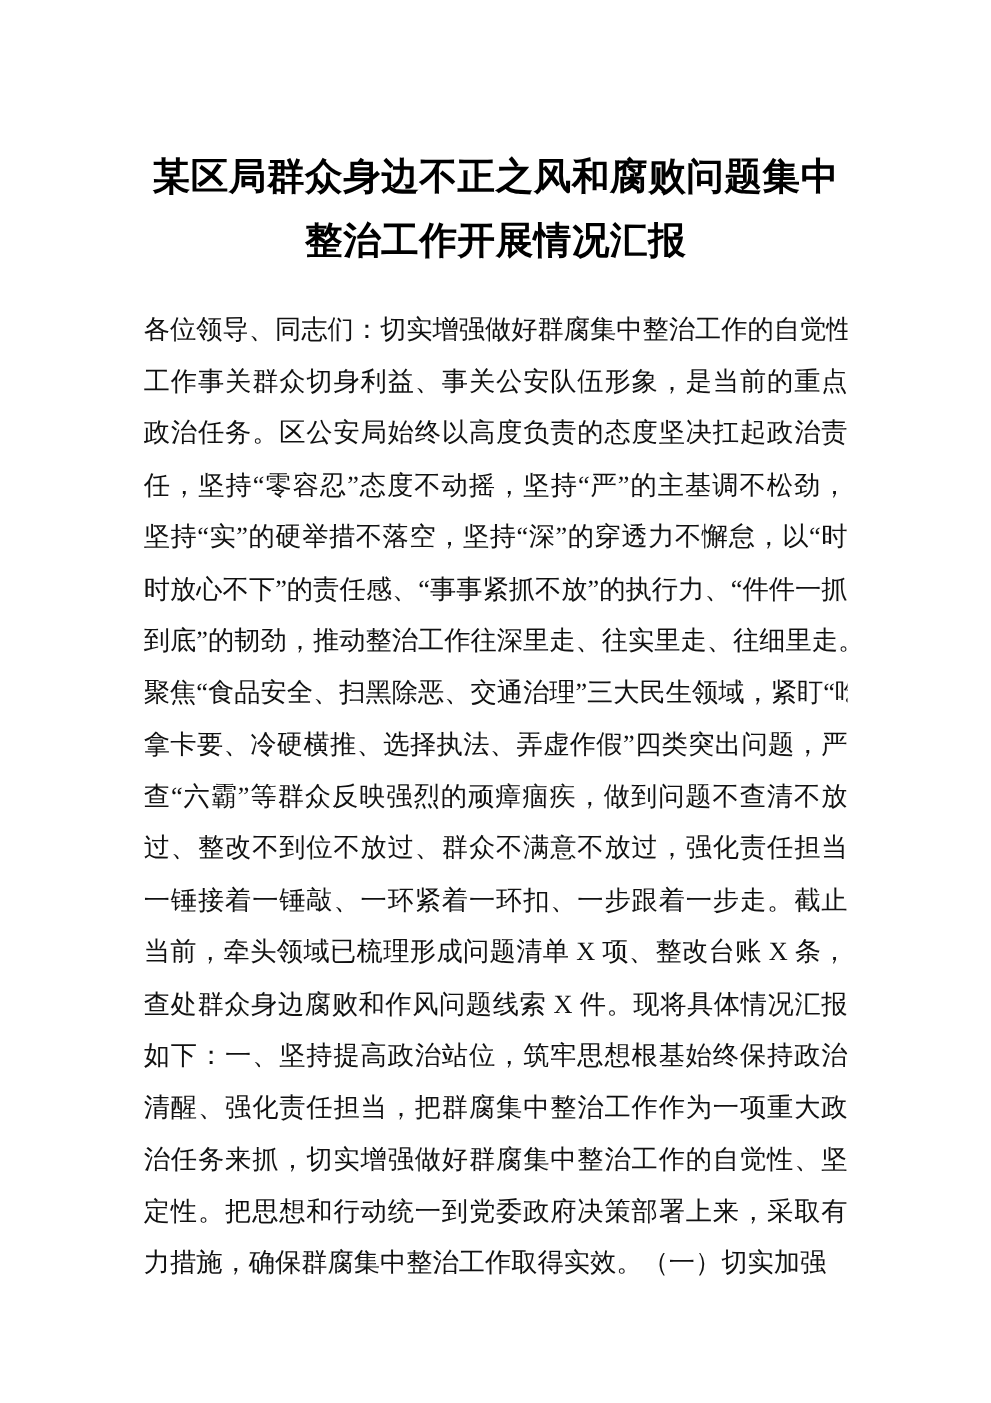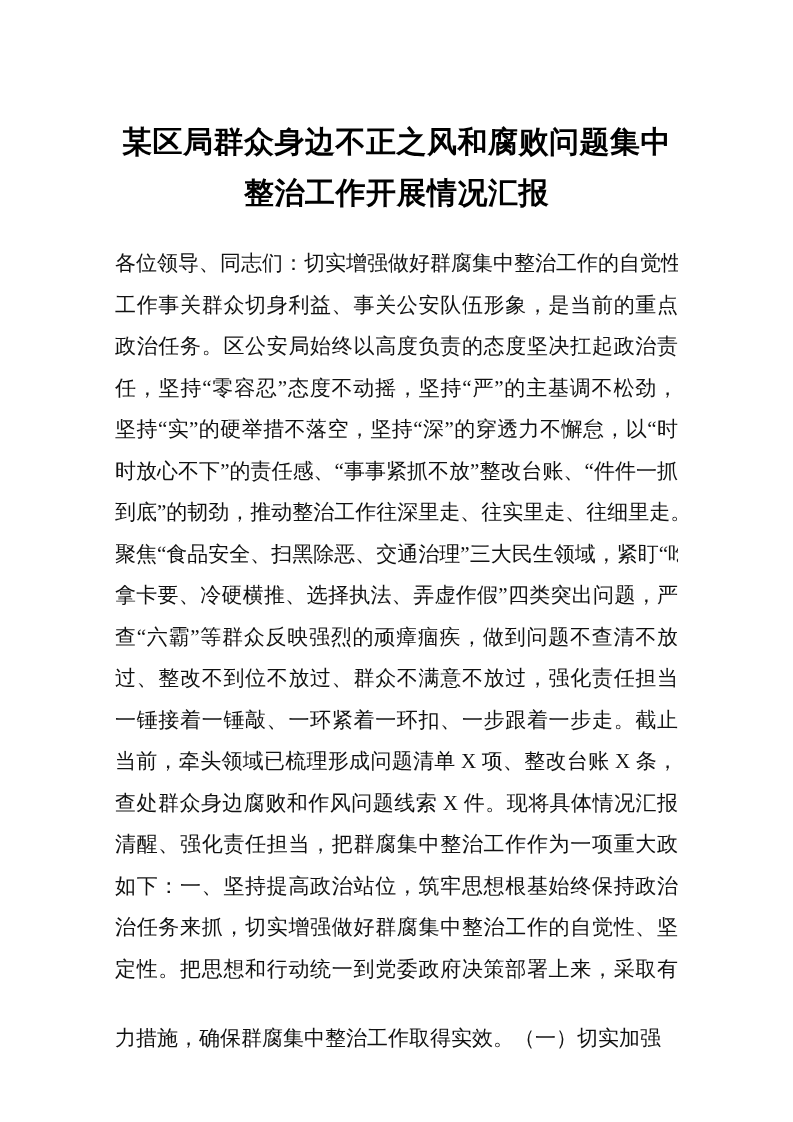--- a/index.html
+++ b/index.html
@@ -44,48 +44,47 @@
   }
   .body-line {
     width: 563px;
     white-space: nowrap;
     overflow: hidden;
     text-align: justify;
     text-align-last: justify;
   }
   .body-line.last-line {
     text-align-last: left;
-    margin-top: 28px;
   }
 </style>
 </head>
 <body>
 
 <div class="page">
 
   <h1 class="doc-title">
     <span class="title-line">某区局群众身边不正之风和腐败问题集中</span>
     <span class="title-line">整治工作开展情况汇报</span>
   </h1>
 
   <div class="doc-body">
     <div class="body-line">各位领导、同志们：切实增强做好群腐集中整治工作的自觉性</div>
     <div class="body-line">工作事关群众切身利益、事关公安队伍形象，是当前的重点</div>
     <div class="body-line">政治任务。区公安局始终以高度负责的态度坚决扛起政治责</div>
     <div class="body-line">任，坚持“零容忍”态度不动摇，坚持“严”的主基调不松劲，</div>
     <div class="body-line">坚持“实”的硬举措不落空，坚持“深”的穿透力不懈怠，以“时</div>
-    <div class="body-line">时放心不下”的责任感、“事事紧抓不放”整改台账、“件件一抓</div>
+    <div class="body-line">时放心不下”的责任感、“事事紧抓不放”的执行力、“件件一抓</div>
     <div class="body-line">到底”的韧劲，推动整治工作往深里走、往实里走、往细里走。</div>
     <div class="body-line">聚焦“食品安全、扫黑除恶、交通治理”三大民生领域，紧盯“吃</div>
     <div class="body-line">拿卡要、冷硬横推、选择执法、弄虚作假”四类突出问题，严</div>
     <div class="body-line">查“六霸”等群众反映强烈的顽瘴痼疾，做到问题不查清不放</div>
     <div class="body-line">过、整改不到位不放过、群众不满意不放过，强化责任担当</div>
     <div class="body-line">一锤接着一锤敲、一环紧着一环扣、一步跟着一步走。截止</div>
     <div class="body-line">当前，牵头领域已梳理形成问题清单 X 项、整改台账 X 条，</div>
     <div class="body-line">查处群众身边腐败和作风问题线索 X 件。现将具体情况汇报</div>
+    <div class="body-line">如下：一、坚持提高政治站位，筑牢思想根基始终保持政治</div>
     <div class="body-line">清醒、强化责任担当，把群腐集中整治工作作为一项重大政</div>
-    <div class="body-line">如下：一、坚持提高政治站位，筑牢思想根基始终保持政治</div>
     <div class="body-line">治任务来抓，切实增强做好群腐集中整治工作的自觉性、坚</div>
     <div class="body-line">定性。把思想和行动统一到党委政府决策部署上来，采取有</div>
     <div class="body-line last-line">力措施，确保群腐集中整治工作取得实效。（一）切实加强</div>
   </div>
 
 </div>
 
 </body></html>

